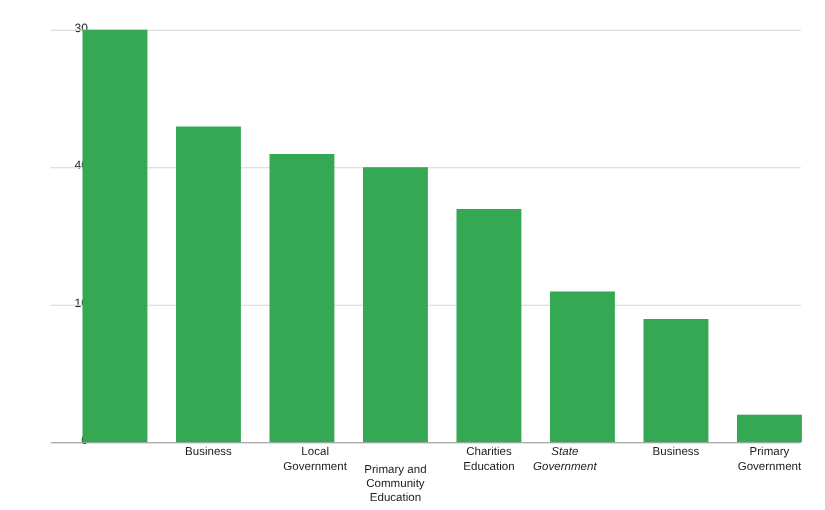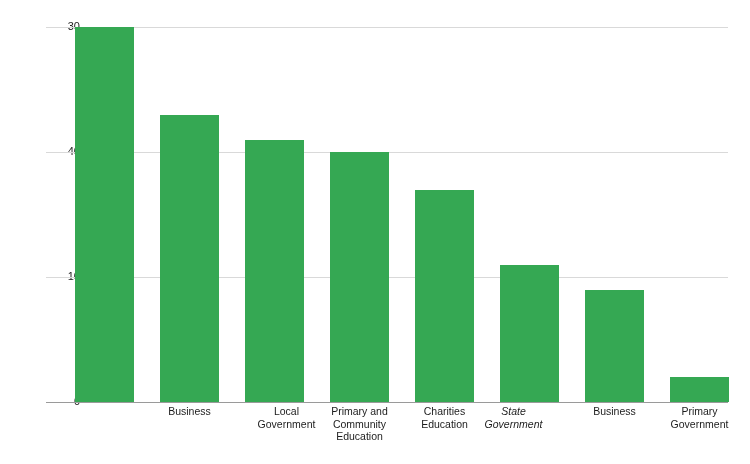--- a/index.html
+++ b/index.html
@@ -128,21 +128,21 @@
 
     <div class="xlabel" style="left: 96px; color: rgb(28, 28, 28);">
       <span>Business</span>
     </div>
 
     <div class="xlabel" style="left: 193px; color: rgb(28, 28, 28);">
       <span>Local</span>
       <span>Government</span>
     </div>
 
-    <div class="xlabel" style="left: 266px; color: rgb(28, 28, 28);">
+    <div class="xlabel" style="left: 266px; color: rgb(28, 28, 28); margin-top: 16px;">
       <span>Primary and</span>
       <span>Community</span>
       <span>Education</span>
     </div>
 
     <div class="xlabel" style="left: 351px; color: rgb(28, 28, 28);">
       <span>Charities</span>
       <span>Education</span>
     </div>
 

